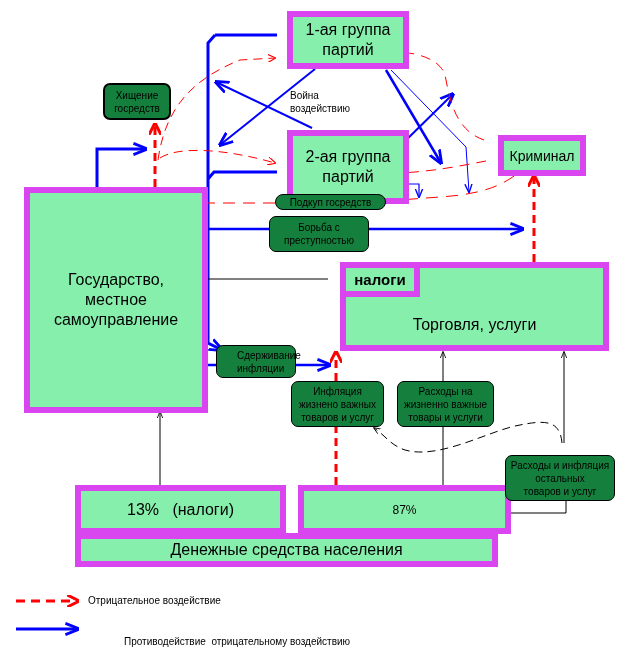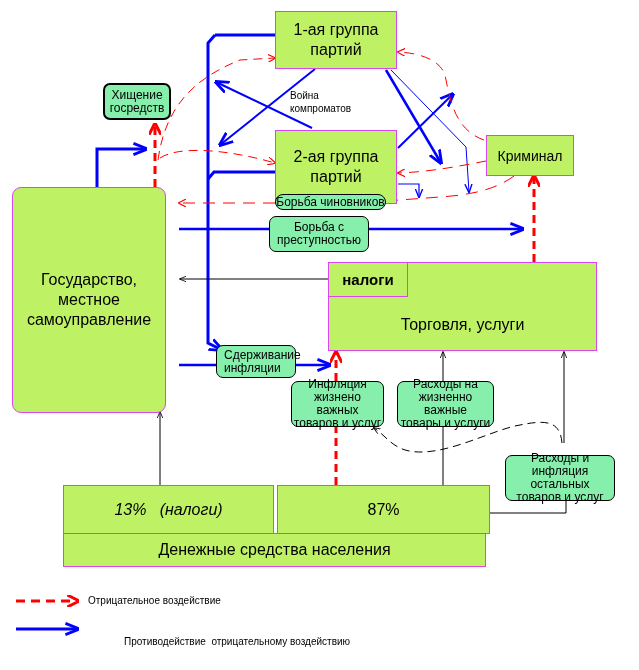--- a/index.html
+++ b/index.html
@@ -1,23 +1,23 @@
 <!DOCTYPE html>
 <html><head>
 <meta charset="utf-8">
 <style>
   html, body { margin: 0; padding: 0; background: #ffffff; }
   body { width: 639px; height: 670px; position: relative; overflow: hidden;
          font-family: "Liberation Sans", sans-serif; color: #000; }
   svg#diagram { position: absolute; left: 0; top: 0; width: 639px; height: 670px; }
-  .box { position: absolute; background: #bef264; border: 1px solid #d946ef; box-sizing: border-box;
-         display: flex; align-items: center; justify-content: center; text-align: center; }
-  .rbox { position: absolute; background: #86efac; border: 1px solid #000; border-radius: 7px;
+  .box { position: absolute; background: #86efac; border: 6px solid #d946ef; box-sizing: border-box;
+         display: flex; align-items: center; justify-content: center; text-align: center; margin-left: 12px; }
+  .rbox { position: absolute; background: #15803d; border: 1px solid #000; border-radius: 7px;
           box-sizing: border-box; display: flex; align-items: center; justify-content: center;
-          text-align: center; font-size: 12px; line-height: 13px; white-space: pre-line; }
+          text-align: center; font-size: 10px; line-height: 13px; white-space: pre-line; }
   .big { font-size: 16px; line-height: 20px; white-space: pre-line; }
   .label { position: absolute; font-size: 10px; line-height: 13px; white-space: pre-line; }
   .legend-text { position: absolute; font-size: 10px; }
 </style>
 </head>
 <body>
 
 <svg id="diagram" viewBox="0 0 639 670">
   <defs>
     <marker id="arrRed" viewBox="0 0 10 10" refX="9" refY="5" markerWidth="8" markerHeight="8" orient="auto-start-reverse" markerUnits="userSpaceOnUse">
@@ -84,37 +84,37 @@
   <line x1="16" y1="629" x2="78" y2="629" stroke="#0000ff" stroke-width="3" marker-end="url(#arrBlue)"></line>
 </svg>
 
 <div class="box big" style="left:275px;top:11px;width:122px;height:58px;">1-ая группа
 партий</div>
 <div class="box big" style="left:275px;top:130px;width:122px;height:74px;">2-ая группа
 партий</div>
 <div class="rbox" style="left:103px;top:83px;width:68px;height:37px;border-width:2px;">Хищение
 госредств</div>
 <div class="box" style="left:486px;top:135px;width:88px;height:41px;font-size:14px;">Криминал</div>
-<div class="box big" style="left:12px;top:187px;width:154px;height:226px;border-radius:9px;">Государство,
+<div class="box big" style="left:12px;top:187px;width:184px;height:226px;">Государство,
 местное
 самоуправление</div>
 
 <div class="box" style="left:328px;top:262px;width:269px;height:89px;font-size:16px;padding-top:36px;">Торговля, услуги</div>
 <div class="box" style="left:328px;top:262px;width:80px;height:35px;font-size:15px;font-weight:bold;">налоги</div>
 
-<div class="box" style="left:63px;top:485px;width:211px;height:49px;font-size:16px;white-space:pre;font-style:italic;">13%   (налоги)</div>
-<div class="box" style="left:277px;top:485px;width:213px;height:49px;font-size:16px;">87%</div>
+<div class="box" style="left:63px;top:485px;width:211px;height:49px;font-size:16px;white-space:pre;">13%   (налоги)</div>
+<div class="box" style="left:286px;top:485px;width:213px;height:49px;font-size:12px;">87%</div>
 <div class="box" style="left:63px;top:533px;width:423px;height:34px;font-size:16px;">Денежные средства населения</div>
 
 <div class="label" style="left:290px;top:89px;">Война
-компроматов</div>
-<div class="rbox" style="left:275px;top:194px;width:111px;height:16px;border-radius:8px;">Борьба чиновников</div>
+воздействию</div>
+<div class="rbox" style="left:275px;top:194px;width:111px;height:16px;border-radius:8px;">Подкуп госредств</div>
 <div class="rbox" style="left:269px;top:216px;width:100px;height:36px;">Борьба с
 преступностью</div>
-<div class="rbox" style="left:216px;top:345px;width:80px;height:33px;justify-content:flex-start;text-align:left;padding-left:7px;">Сдерживание
+<div class="rbox" style="left:216px;top:345px;width:80px;height:33px;justify-content:flex-start;text-align:left;padding-left:20px;">Сдерживание
 инфляции</div>
 <div class="rbox" style="left:291px;top:381px;width:93px;height:46px;">Инфляция
 жизнено важных
 товаров и услуг</div>
 <div class="rbox" style="left:397px;top:381px;width:97px;height:46px;">Расходы на
 жизненно важные
 товары и услуги</div>
 <div class="rbox" style="left:505px;top:443px;width:110px;height:46px;margin-top:12px;">Расходы и инфляция
 остальных
 товаров и услуг</div>

